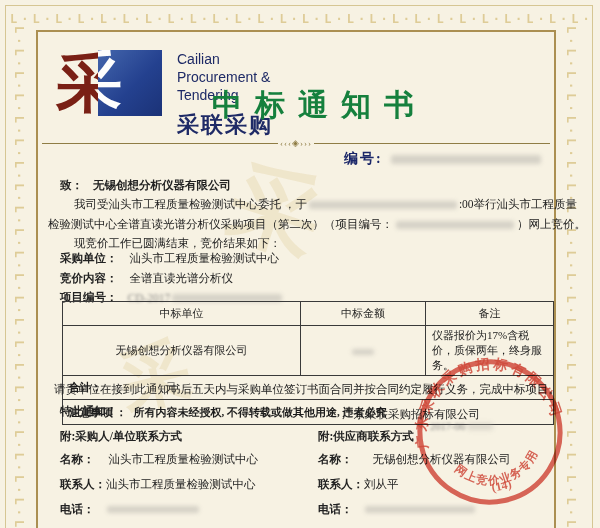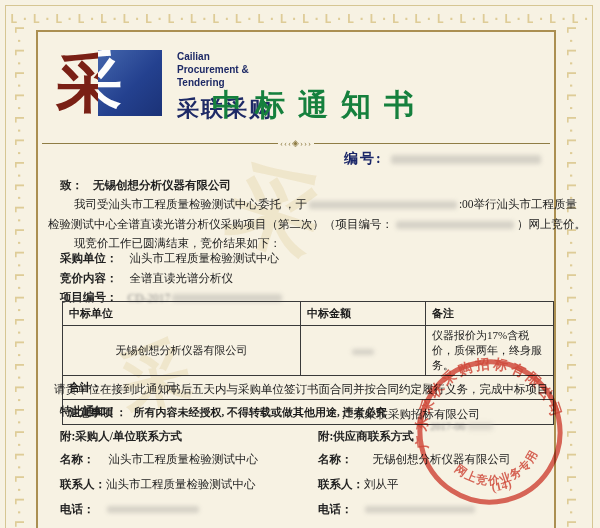--- a/index.html
+++ b/index.html
@@ -17,40 +17,40 @@
   .inner-line{position:absolute;left:36px;top:30px;width:516px;height:520px;border:2px solid #ab8f51;}
   .watermark{position:absolute;color:rgba(216,188,120,.22);font-weight:bold;pointer-events:none;}
   
   .logo{position:absolute;left:56px;top:50px;display:flex;align-items:flex-start;}
   .logo-glyphbox{position:relative;width:112px;height:72px;}
   .logo-red{position:absolute;left:0;top:2px;font-size:64px;line-height:64px;font-weight:bold;color:#7a2015;}
   .logo-blue{position:absolute;left:42px;top:0;width:64px;height:66px;overflow:hidden;
     background:linear-gradient(135deg,#4466ad 0%,#24418f 55%,#1b3277 100%);}
   .logo-white{position:absolute;left:-40px;top:0;font-size:64px;line-height:64px;font-weight:bold;color:#fdfdfd;}
   .logo-text{margin-left:9px;color:#1e2a66;font-family:"Liberation Sans",sans-serif;}
-  .logo-en{font-size:10px;font-weight:bold;line-height:1.3;}
+  .logo-en{font-size:14px;font-weight:normal;line-height:1.3;}
   .logo-cn{font-size:22px;font-weight:bold;letter-spacing:2px;margin-top:5px;}
   .doc-title{position:absolute;left:212px;top:66px;font-size:30px;font-weight:bold;
     color:#15803d;letter-spacing:13px;white-space:nowrap;margin-top:19px;}
   .divider{position:absolute;left:42px;top:138px;width:508px;display:flex;align-items:center;color:#8f7d45;}
   .divider .rule{flex:1;height:1px;background:#8f7d45;}
   .divider .orn{font-size:9px;letter-spacing:1px;padding:0 2px;white-space:nowrap;}
   
   .refno{position:absolute;left:344px;top:150px;display:flex;align-items:center;}
   .refno .lbl{font-size:14px;font-weight:bold;color:#1a2668;letter-spacing:2px;}
   
   .line{position:absolute;font-size:11.5px;white-space:nowrap;display:flex;align-items:center;}
   .b{font-weight:bold;}
   .smudge{display:inline-block;background:#b5b2ab;opacity:.5;filter:blur(2px);border-radius:2px;}
   .blurtext{filter:blur(1.6px);color:#6d6d6d;opacity:.8;}
   
   .bidtable{position:absolute;left:62px;top:301px;width:492px;border-collapse:collapse;
     font-size:11px;color:#1c1c1c;}
   .bidtable td{border:1px solid #3a3a3a;padding:2px 6px;}
-  .bidtable .hd{font-weight:bold;text-align:left;height:19px;}
+  .bidtable .hd{font-weight:normal;text-align:center;height:19px;}
   .bidtable .winner{text-align:center;height:17px;}
   .bidtable .remark{font-size:11px;}
   .bidtable .total-row td{height:19px;}
   .bidtable .notice-row td{height:20px;}
   
   .seal{position:absolute;left:402px;top:344px;width:176px;height:176px;
     mix-blend-mode:multiply;opacity:.9;transform:rotate(-12deg);}
 </style>
 </head>
 <body>

